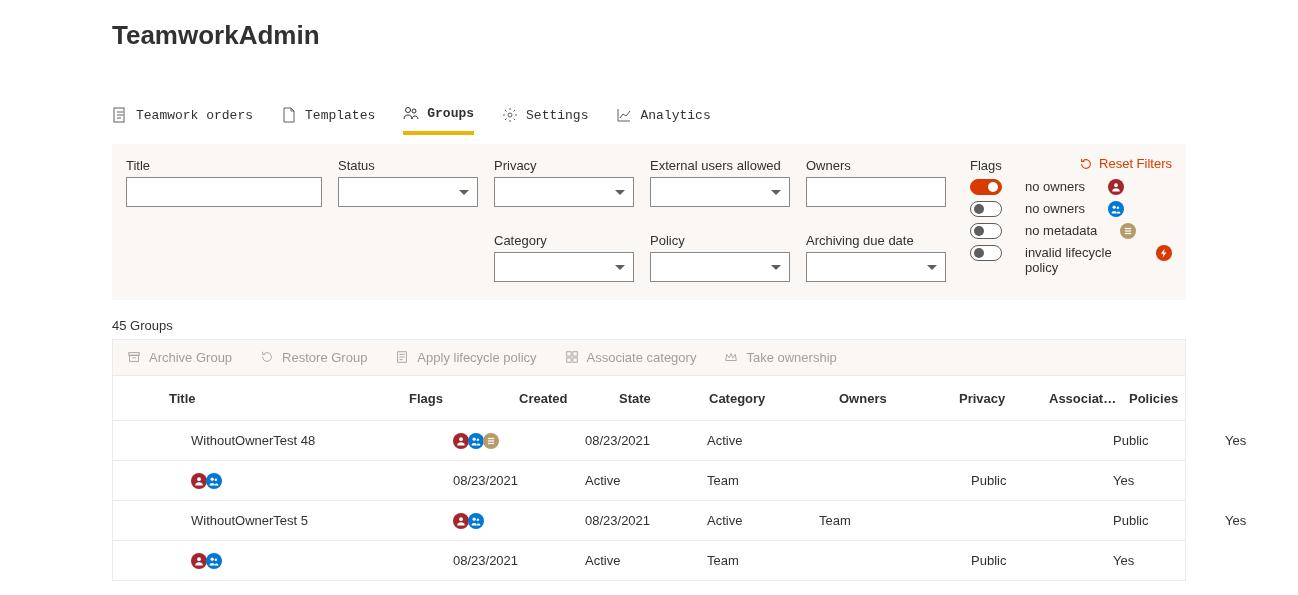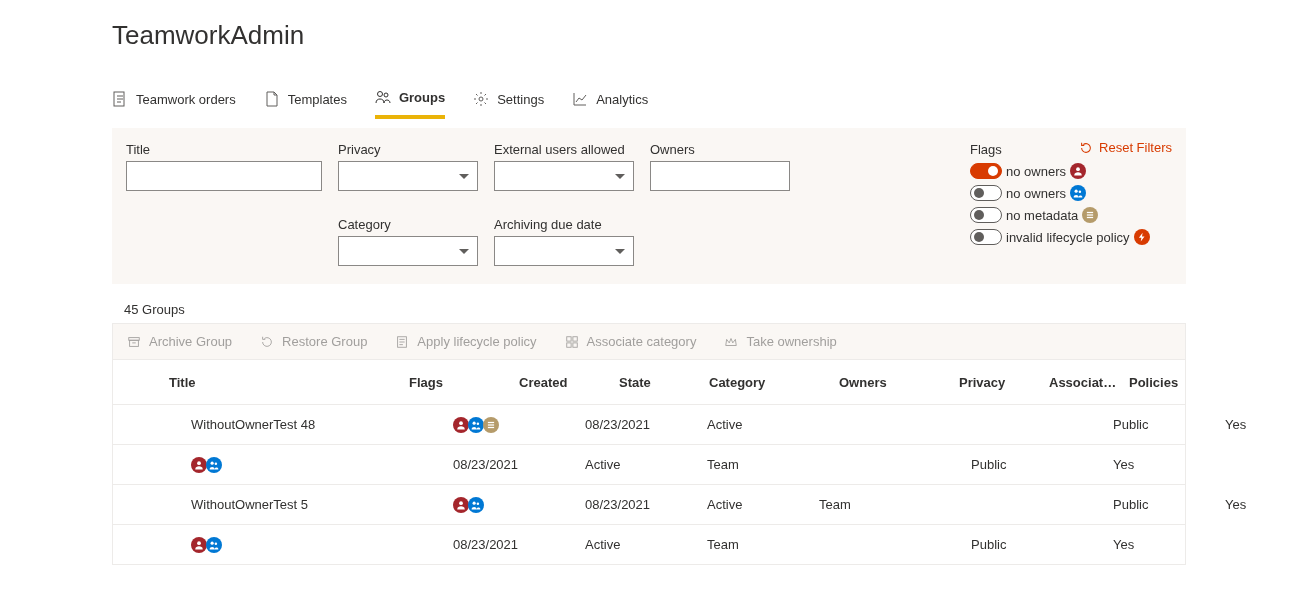--- a/index.html
+++ b/index.html
@@ -1,56 +1,56 @@
 <!DOCTYPE html>
 <html><head>
 <meta charset="utf-8">
 <style>
   * { box-sizing: border-box; margin: 0; padding: 0; }
   body { font-family: "Segoe UI", Arial, sans-serif; font-size: 13px; color: #323130; background: #fff; }
   .page { width: 1298px; padding: 20px 0 0 0; }
-  .title { font-size: 26px; font-weight: 400; margin-left: 112px; margin-bottom: 24px; }
+  .title { font-size: 26px; font-weight: 700; margin-left: 112px; margin-bottom: 40px; }
   .content { margin: 0 112px; }
 
   
-  .tabs { display: flex; gap: 28px; padding: 6px 0 0 0; border-bottom: 1px solid transparent; }
+  .tabs { display: flex; gap: 28px; padding: 6px 0 0 0; border-bottom: 1px solid transparent; font-family: Liberation Mono, monospace; }
   .tab { display: flex; align-items: center; gap: 8px; padding: 8px 0 10px 0; cursor: pointer; color: #323130; }
   .tab.active { border-bottom: 4px solid #eab308; font-weight: 600; }
   .tab svg { width: 16px; height: 16px; }
 
   
   .filter-panel { background: #faf7f4; padding: 14px 14px 18px 14px; margin-top: 8px; display: flex; gap: 16px; position: relative; }
   .filter-cols { display: grid; grid-template-columns: 196px 140px 140px 140px 140px; gap: 16px; }
   .filter-field { display: flex; flex-direction: column; gap: 4px; }
   .filter-label { font-size: 13px; color: #323130; }
   .input, .select { height: 30px; border: 1px solid #8a8886; background: #fff; padding: 0 6px; font-size: 13px; position: relative; }
   .select { cursor: pointer; }
   .select::after { content: ""; position: absolute; right: 8px; top: 12px; width: 0; height: 0; border-left: 5px solid transparent; border-right: 5px solid transparent; border-top: 5px solid #605e5c; }
   .row2 { margin-top: 10px; }
 
   .flags-col { margin-left: 8px; }
   .flags-label { font-size: 13px; margin-bottom: 6px; }
-  .toggle-row { display: flex; align-items: center; gap: 4px; margin-bottom: 6px; }
+  .toggle-row { display: flex; gap: 23px; margin-bottom: 6px; }
   .toggle { width: 32px; height: 16px; border-radius: 10px; background: #fff; border: 1px solid #605e5c; position: relative; cursor: pointer; flex-shrink: 0; }
   .toggle .knob { position: absolute; width: 10px; height: 10px; border-radius: 50%; background: #605e5c; top: 2px; left: 3px; }
   .toggle.on { background: #d83b01; border-color: #d83b01; }
   .toggle.on .knob { background: #fff; left: auto; right: 3px; }
   .flag-name { font-size: 13px; }
   .flag-badge { width: 16px; height: 16px; border-radius: 50%; display: inline-flex; align-items: center; justify-content: center; flex-shrink: 0; }
   .flag-badge svg { width: 10px; height: 10px; }
 
   .reset { position: absolute; right: 14px; top: 12px; color: #d83b01; font-size: 13px; cursor: pointer; display: flex; align-items: center; gap: 6px; }
   .reset svg { width: 14px; height: 14px; }
 
   
-  .count { margin: 18px 0 6px 12px; font-size: 13px; }
+  .count { margin: 18px 0 6px 0; font-size: 13px; }
 
   
   .cmdbar { background: #faf7f4; padding: 10px 14px; display: flex; gap: 28px; border: 1px solid #edebe9; border-bottom: none; }
-  .cmd { display: flex; align-items: flex-end; gap: 8px; color: #a19f9d; cursor: default; }
+  .cmd { display: flex; align-items: flex-start; gap: 8px; color: #a19f9d; cursor: default; }
   .cmd svg { width: 14px; height: 14px; }
 
   
   .table { border: 1px solid #edebe9; }
   .thead, .trow { display: grid; grid-template-columns: 46px 240px 110px 100px 90px 130px 120px 90px 80px 68px; align-items: center; padding: 0 4px; }
   .thead { height: 44px; font-weight: 600; font-size: 13px; }
   .trow { height: 40px; border-top: 1px solid #edebe9; font-size: 13px; gap: 22px; }
   .th, .td { padding: 0 6px; white-space: nowrap; overflow: hidden; text-overflow: ellipsis; }
   .flag-cell { display: flex; gap: 1px; }
   .flag-cell .flag-badge { width: 16px; height: 16px; margin-left: -2px; }
@@ -108,36 +108,44 @@
     </div>
 
     <div class="filter-panel">
       <div class="filter-cols">
 
         <div class="filter-field">
           <span class="filter-label">Title</span>
           <input class="input" style="">
         </div>
         <div class="filter-field">
+          <span class="filter-label">Status</span>
+          <div class="select"></div>
+        </div>
+        <div class="filter-field">
           <span class="filter-label">Privacy</span>
           <div class="select"></div>
         </div>
         <div class="filter-field">
           <span class="filter-label">External users allowed</span>
           <div class="select"></div>
         </div>
         <div class="filter-field">
           <span class="filter-label">Owners</span>
           <input class="input" style="">
         </div>
 
         <div></div>
         <div></div>
         <div class="filter-field row2">
           <span class="filter-label">Category</span>
+          <div class="select"></div>
+        </div>
+        <div class="filter-field row2">
+          <span class="filter-label">Policy</span>
           <div class="select"></div>
         </div>
         <div class="filter-field row2">
           <span class="filter-label">Archiving due date</span>
           <div class="select"></div>
         </div>
       </div>
 
       <div class="flags-col">
         <div class="flags-label">Flags</div>

